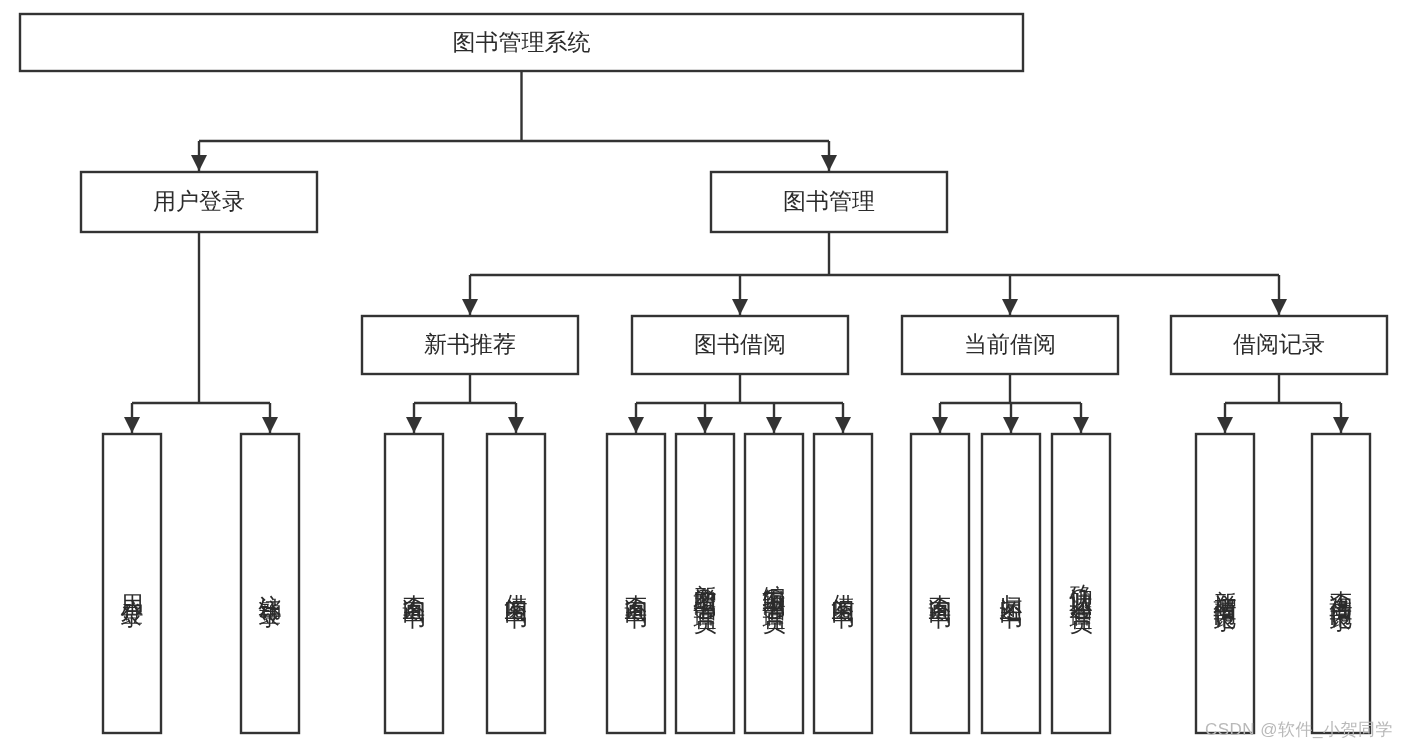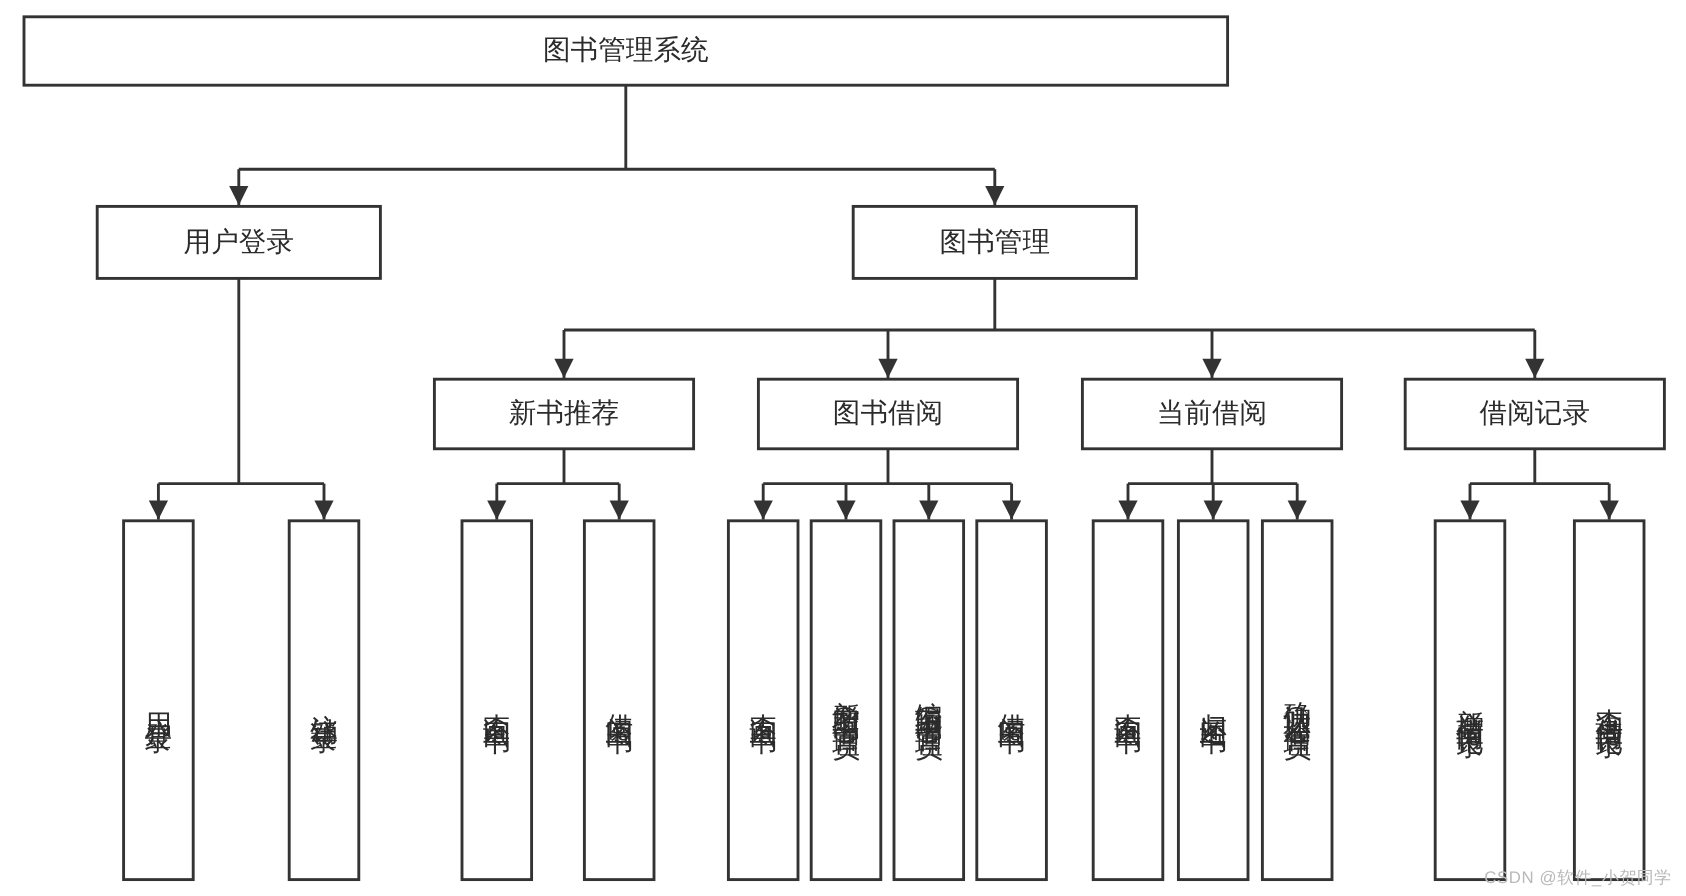--- a/index.html
+++ b/index.html
@@ -20,21 +20,21 @@
     dominant-baseline:middle;
   }
   .connector{
     stroke:#333333;stroke-width:2.4;fill:none;stroke-linecap:butt;
   }
   .arrow-head{fill:#333333;stroke:none;}
   .watermark{
     position:absolute;
     right:12px;bottom:6px;
     font-family:"Liberation Sans","DejaVu Sans",sans-serif;
-    font-size:14px;
+    font-size:17px;
     color:#b9b9b9;
     white-space:nowrap;
     letter-spacing:0.5px;
     pointer-events:none;
   }
 </style>
 </head>
 <body>
 
 <svg id="diagram" viewBox="0 0 1405 747">

